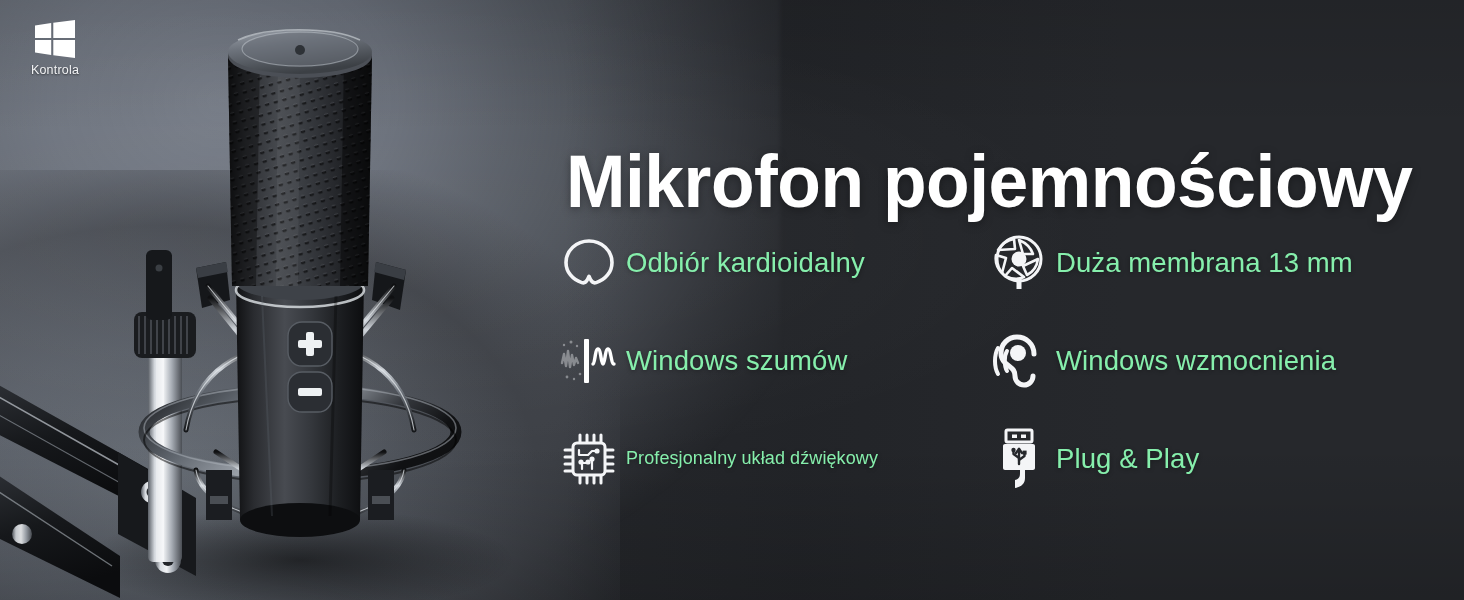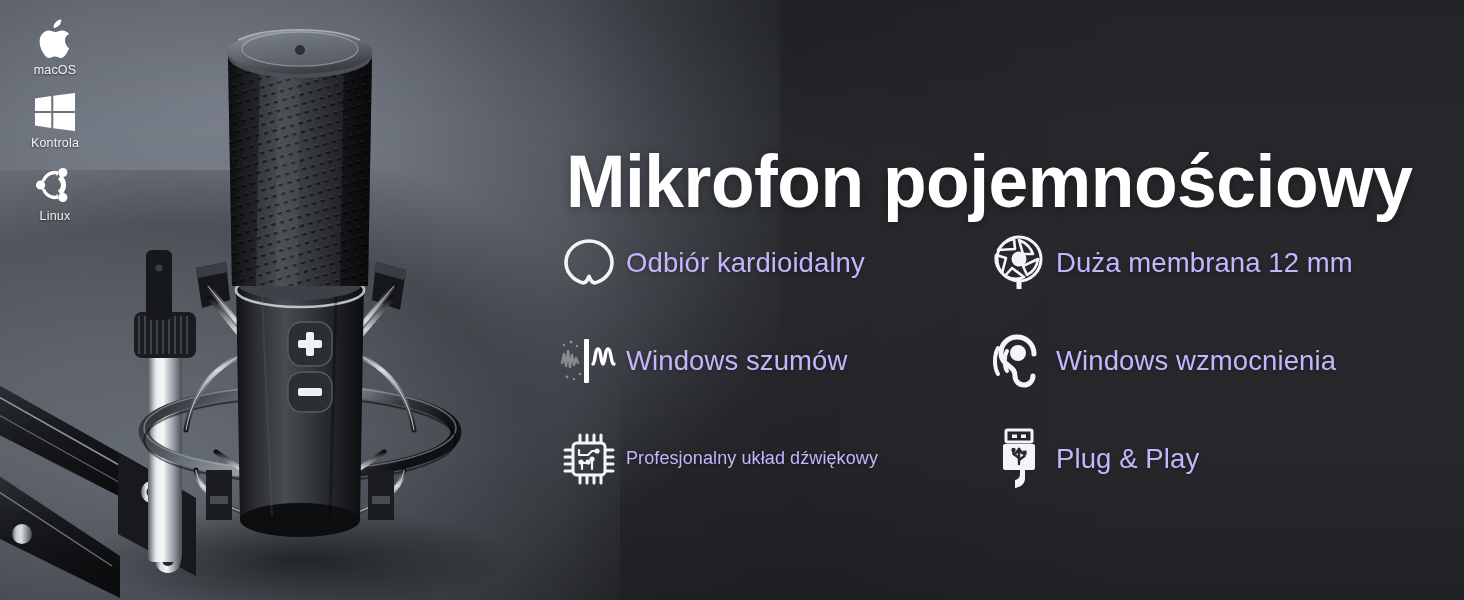--- a/index.html
+++ b/index.html
@@ -67,77 +67,53 @@
     position:absolute;left:552px;top:214px;width:900px;z-index:45;
     display:grid;grid-template-columns:430px 470px;
     grid-auto-rows:98px;
   }
   .feature{display:flex;align-items:center;}
   .feature .f-icon{
     width:74px;min-width:74px;height:74px;
     display:flex;align-items:center;justify-content:center;
   }
   .feature .f-label{
-    color:#c4b5fd;font-size:27.5px;line-height:1.17;
+    color:#86efac;font-size:27.5px;line-height:1.17;
     letter-spacing:.1px;font-weight:400;
     text-shadow:0 1px 4px rgba(0,0,0,.35);
   }
   .feature.two-line .f-label{font-size:18px;}
 </style>
 </head>
 <body>
 
 <div id="banner">
 
   <div class="bg-base"></div>
   <div class="bg-glow-left"></div>
   <div class="bg-glow-lower"></div>
   <div class="bg-diag"></div>
   <div class="bg-right-dark"></div>
   <div class="bg-vignette"></div>
 
   <div id="os-rail">
 
-    <div class="os-badge">
-      <span class="os-glyph">
-        <svg width="34" height="40" viewBox="0 0 34 40">
-          <path fill="#ffffff" d="M23.3 0.6c0.2 2.1-0.7 4.2-2 5.7c-1.4 1.6-3.6 2.8-5.7 2.6c-0.3-2 0.7-4.2 2-5.6C19.1 1.6 21.5 0.4 23.3 0.6z"></path>
-          <path fill="#ffffff" d="M31.1 29.3c-0.8 1.9-1.2 2.7-2.2 4.4c-1.4 2.3-3.5 5.2-6 5.2c-2.3 0-2.8-1.5-5.9-1.5c-3 0-3.6 1.5-5.9 1.5c-2.5 0-4.4-2.6-5.9-4.9C1.1 27.6 0.7 20 3.3 16c1.8-2.9 4.7-4.6 7.4-4.6c2.8 0 4.5 1.5 6.8 1.5c2.2 0 3.5-1.5 6.8-1.5c2.4 0 5 1.3 6.8 3.6C25.2 17.3 26.1 25.7 31.1 29.3z"></path>
-        </svg>
-      </span>
-      <span class="os-label">macOS</span>
-    </div>
 
     <div class="os-badge">
       <span class="os-glyph">
         <svg width="40" height="38" viewBox="0 0 40 38">
           <path fill="#ffffff" d="M0 5.4L16.2 3.1V17.9H0z"></path>
           <path fill="#ffffff" d="M18.3 2.8L40 0v17.9H18.3z"></path>
           <path fill="#ffffff" d="M0 20.1h16.2v14.8L0 32.6z"></path>
           <path fill="#ffffff" d="M18.3 20.1H40V38l-21.7-2.8z"></path>
         </svg>
       </span>
       <span class="os-label">Kontrola</span>
     </div>
 
-    <div class="os-badge">
-      <span class="os-glyph">
-        <svg width="38" height="38" viewBox="0 0 38 38">
-          <g fill="#ffffff">
-            <path d="M19 8.2c-4.6 0-8.5 2.9-10 7h-3.2c1.6-6 7-10.4 13.2-10.4c1.3 0 2.6 0.2 3.8 0.6l-1.6 5.2C20.5 8.3 19.8 8.2 19 8.2z"></path>
-            <path d="M25 19c0 2.3-1.2 4.4-3 5.6l2.8 4.6c3.2-2.2 5.3-5.9 5.3-10.2c0-4.3-2.1-8-5.3-10.2L22 13.4C23.8 14.6 25 16.7 25 19z"></path>
-            <path d="M19 29.8c-4.6 0-8.5-2.9-10-7h-3.2c1.6 6 7 10.4 13.2 10.4c1.3 0 2.6-0.2 3.8-0.6l-1.6-5.2C20.5 29.7 19.8 29.8 19 29.8z"></path>
-            <circle cx="4.6" cy="19" r="4.6"></circle>
-            <circle cx="26.8" cy="6.6" r="4.6"></circle>
-            <circle cx="26.8" cy="31.4" r="4.6"></circle>
-          </g>
-        </svg>
-      </span>
-      <span class="os-label">Linux</span>
-    </div>
   </div>
 
   <div id="product">
     <svg width="520" height="600" viewBox="0 0 520 600">
       <defs>
         <linearGradient id="gMesh" x1="0" y1="0" x2="1" y2="0">
           <stop offset="0" stop-color="#141517"></stop>
           <stop offset="0.12" stop-color="#2c2e32"></stop>
           <stop offset="0.34" stop-color="#45484d"></stop>
           <stop offset="0.52" stop-color="#3a3d42"></stop>
@@ -329,21 +305,21 @@
             <path d="M29 7 C36 10 41 15 43 21 L33 21 Z"></path>
             <path d="M48 26 C47 33 43 39 37 42 L33 33 Z"></path>
             <path d="M34 44 C28 47 21 46 15 43 L22 35 Z"></path>
             <path d="M12 40 C7 35 5 28 6 22 L16 25 Z"></path>
             <path d="M8 17 C12 11 18 7 24 6 L25 16 Z"></path>
           </g>
           <circle cx="29" cy="26" r="7.5" fill="#f4f5f7"></circle>
           <rect x="26.5" y="46" width="5" height="10" fill="#f4f5f7"></rect>
         </svg>
       </span>
-      <span class="f-label">Duża membrana 12 mm</span>
+      <span class="f-label">Duża membrana 13 mm</span>
     </div>
 
     <div class="feature">
       <span class="f-icon">
         <svg width="60" height="56" viewBox="0 0 60 56">
           <g opacity="0.42">
             <path d="M3 30 L5 21 L7 33 L9 18 L11 34 L13 22 L15 32 L17 25 L19 30" fill="none" stroke="#e9ebee" stroke-width="2.4" stroke-linejoin="round" stroke-linecap="round"></path>
             <circle cx="5" cy="12" r="1.2" fill="#e9ebee"></circle>
             <circle cx="12" cy="9" r="1.5" fill="#e9ebee"></circle>
             <circle cx="18" cy="13" r="1.2" fill="#e9ebee"></circle>

